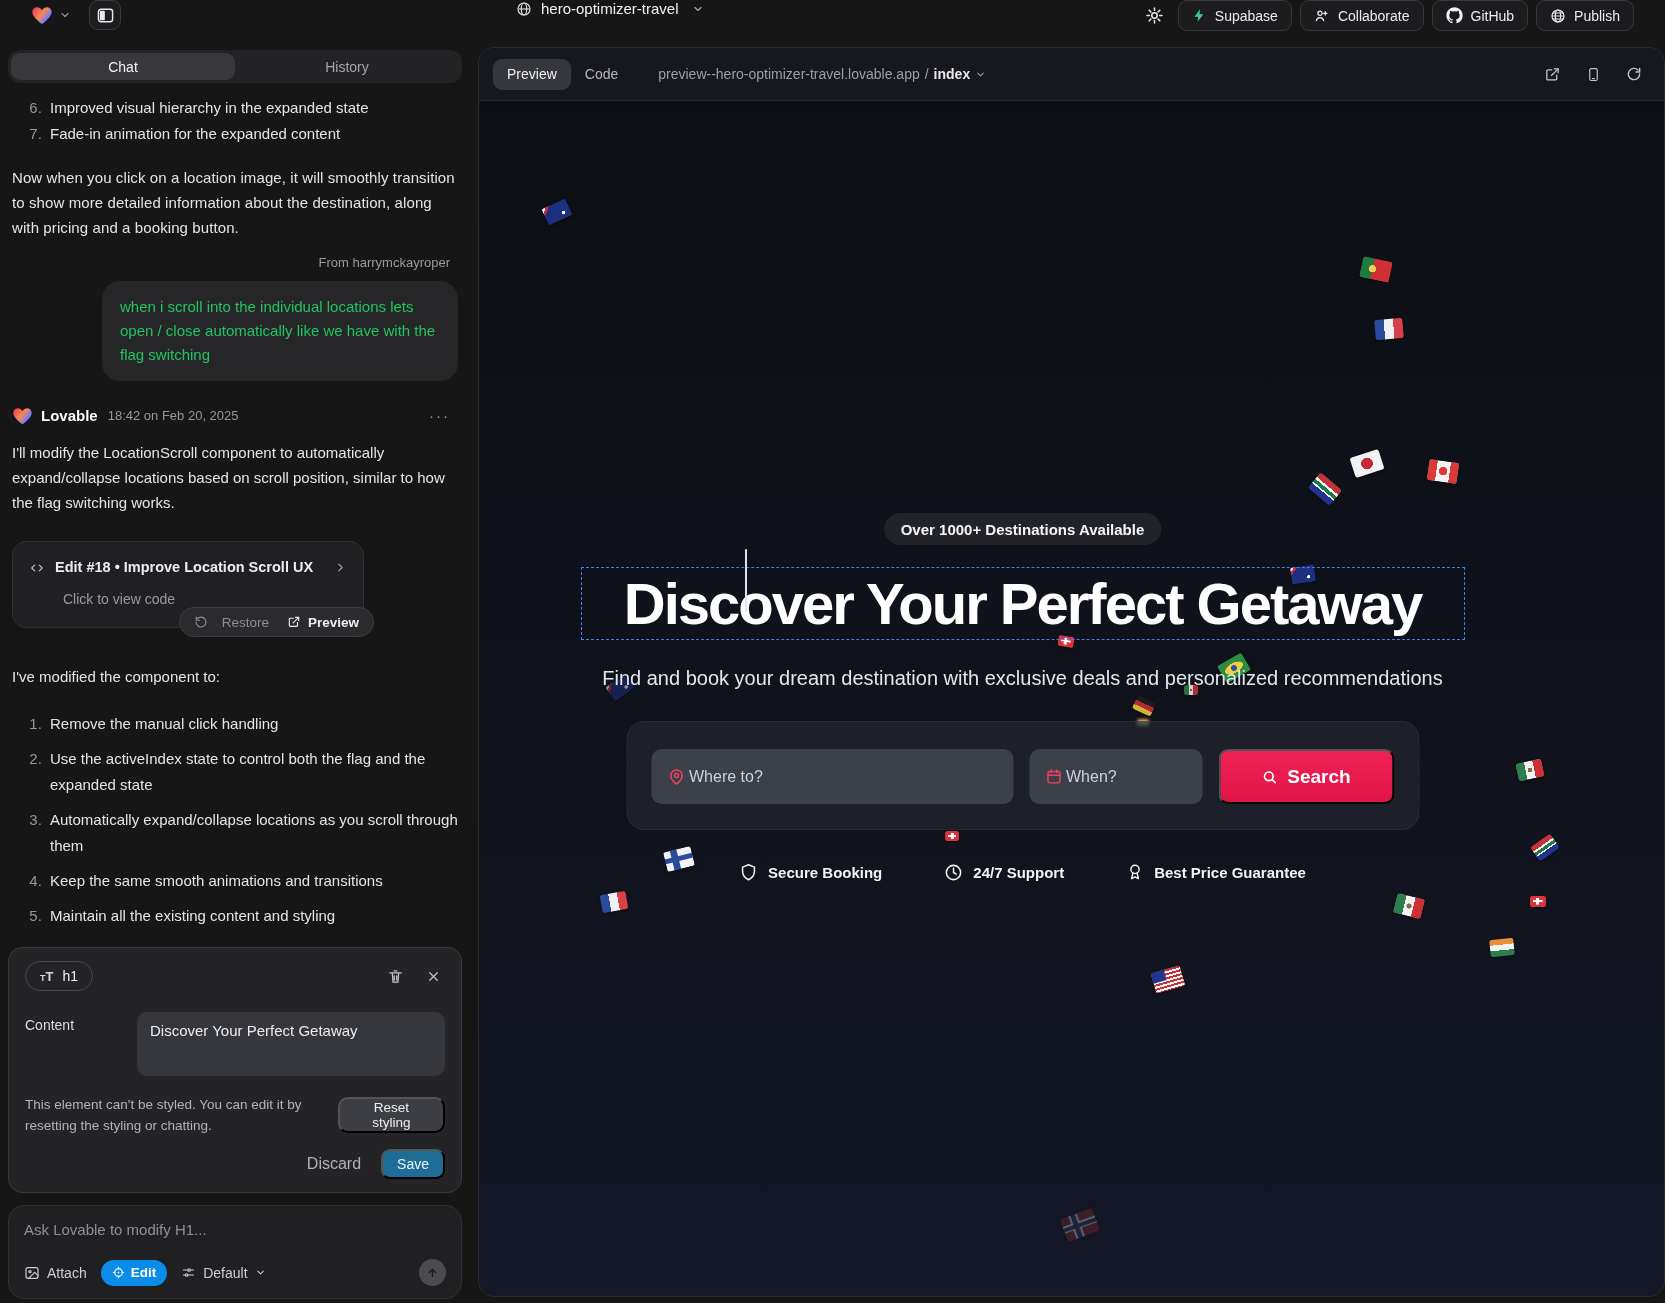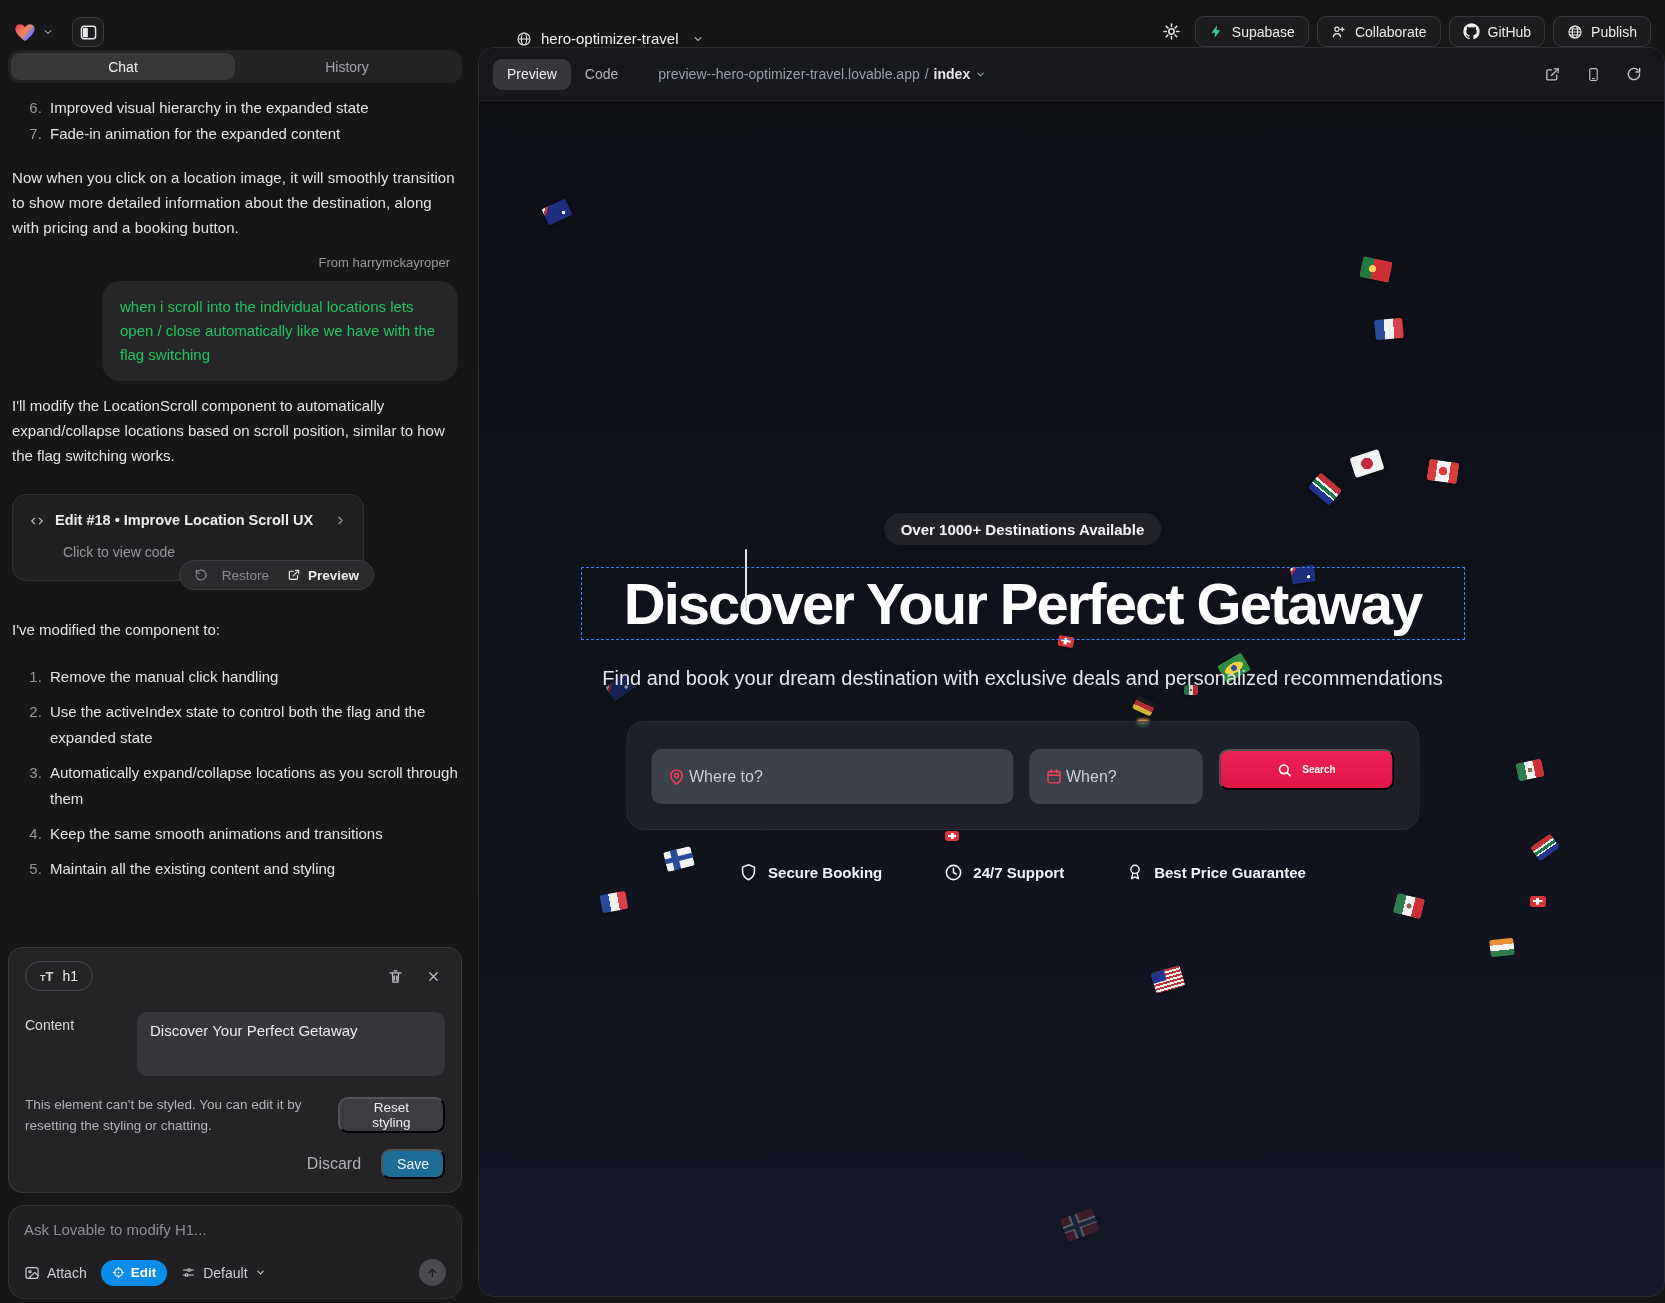--- a/index.html
+++ b/index.html
@@ -1,20 +1,20 @@
 <!DOCTYPE html>
 <html><head>
 <meta charset="utf-8">
 <style>
   * { margin:0; padding:0; box-sizing:border-box; }
   html,body { width:1665px; height:1303px; background:#161617; overflow:hidden;
     font-family:"Liberation Sans","DejaVu Sans",sans-serif; color:#e6e6e8; }
 
   
-  .topbar { height:47px; display:flex; align-items:flex-end; padding:0 14px; position:relative; }
+  .topbar { height:47px; display:flex; align-items:flex-start; padding:0 31px; position:relative; }
   .tb-left { display:flex; align-items:center; gap:6px; }
   .logo-chev { color:#8e8e92; }
   .panel-btn { width:32px; height:30px; margin-left:12px; border:1px solid #3a3a3e; border-radius:9px;
     background:#1d1d1f; display:flex; align-items:center; justify-content:center; color:#e8e8ea; }
   .tb-project { position:absolute; left:516px; display:flex; align-items:center; gap:9px;
     font-size:15px; font-weight:500; color:#f0f0f2; }
   .tb-project .chev { color:#a5a5a9; margin-left:4px; }
   .tb-right { margin-left:auto; display:flex; align-items:center; gap:8px; }
   .tb-btn { height:31px; display:flex; align-items:center; gap:8px; padding:0 13px;
     border:1px solid #38383c; border-radius:9px; background:#1c1c1e; color:#ececee;
@@ -117,22 +117,22 @@
   .caret { position:absolute; left:163px; top:-19px; width:2px; height:63px; background:#dde3ec; border-radius:1px; }
   .subtitle { position:absolute; top:566px; width:100%; text-align:center; font-size:20px; color:#e3e6ea; z-index:2; }
   .searchbar { position:absolute; top:620px; left:50%; transform:translateX(-50%); width:793px; height:109px;
     background:rgba(34,37,46,.72); border:1px solid rgba(255,255,255,.05); border-radius:18px;
     padding:27px 24px; display:flex; gap:16px; z-index:2; }
   .sinput { height:55px; background:rgba(66,70,81,.85); border-radius:10px; display:flex; align-items:center;
     gap:4px; padding:0 16px; font-size:16px; color:#ccd1da; }
   .sinput.where { flex:1; }
   .sinput.when { width:173px; }
   .sinput .pin { color:#f43f5e; }
-  .search-btn { width:176px; height:41px; border-radius:10px; background:linear-gradient(180deg,#ee2255,#e01446);
-    display:flex; align-items:center; justify-content:center; gap:10px; font-size:10px; font-weight:700; color:#fff; }
+  .search-btn { width:176px; height:55px; border-radius:10px; background:linear-gradient(180deg,#ee2255,#e01446);
+    display:flex; align-items:center; justify-content:center; gap:10px; font-size:19px; font-weight:700; color:#fff; }
   .features { position:absolute; top:761px; width:100%; display:flex; justify-content:center; gap:62px; z-index:2; }
   .feature { display:flex; align-items:center; gap:10px; font-size:15px; font-weight:600; color:#f2f3f5; }
   .feature svg { color:#f5f6f8; }
 
   
   .flags { position:absolute; top:53px; left:0; right:0; bottom:0; pointer-events:none; z-index:1; overflow:hidden; }
   .flag { position:absolute; border-radius:2.5px; box-shadow:0 1px 3px rgba(0,0,0,.45); }
   .f-fr { background:linear-gradient(90deg,#2a4b9b 33.4%,#eef0f2 33.4% 66.6%,#d8414a 66.6%); }
   .f-ch { background-color:#d8343c; background-image:linear-gradient(#fff,#fff),linear-gradient(#fff,#fff);
     background-size:60% 20%,20% 60%; background-position:center; background-repeat:no-repeat; }
@@ -263,20 +263,30 @@
       <li>Improved visual hierarchy in the expanded state</li>
           <li>Fade-in animation for the expanded content</li>
         </ol>
 
       <p class="para">Now when you click on a location image, it will smoothly transition to show more detailed information about the destination, along with pricing and a booking button.</p>
 
       <div class="from-label">From harrymckayroper</div>
 
       <div class="bubble">when i scroll into the individual locations lets open / close automatically like we have with the flag switching</div>
 
+      <div class="asst-head">
+        <span>
+          <svg width="21" height="19" viewBox="0 0 24 22">
+            <path fill="url(#hg)" d="M12 21S3.6 15.4 1.8 10C.4 6 3 2.5 6.4 2.5c2.3 0 4.3 1.3 5.6 3.2 1.3-1.9 3.3-3.2 5.6-3.2 3.4 0 6 3.5 4.6 7.5C20.4 15.4 12 21 12 21z"></path>
+          </svg>
+        </span>
+        <span class="asst-name">Lovable</span>
+        <span class="asst-time">18:42 on Feb 20, 2025</span>
+        <span class="asst-more">···</span>
+      </div>
 
       <p class="intro">I'll modify the LocationScroll component to automatically expand/collapse locations based on scroll position, similar to how the flag switching works.</p>
 
       <div class="edit-wrap">
         <div class="edit-card">
           <div class="ec-row1">
             <span class="code-ic">
               <svg width="16" height="14" viewBox="0 0 24 24" fill="none" stroke="currentColor" stroke-width="2" stroke-linecap="round" stroke-linejoin="round">
                   <path d="M8 7l-5 5 5 5M16 7l5 5-5 5"></path>
                 </svg>

